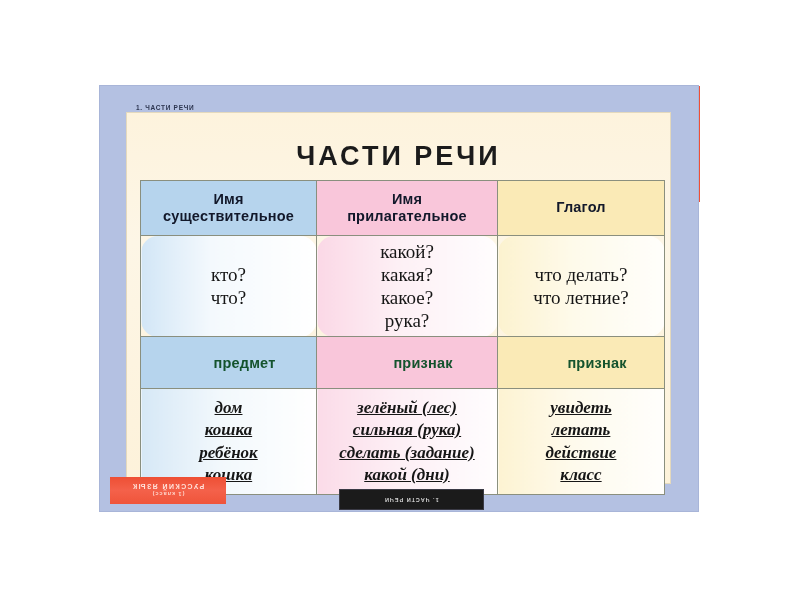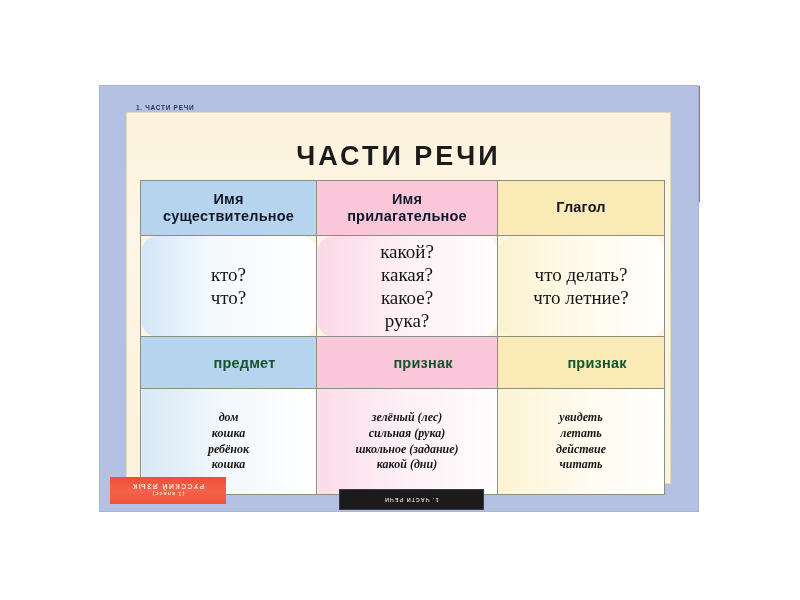--- a/index.html
+++ b/index.html
@@ -207,23 +207,24 @@
   .m1 { background: #b6d4ed; }
   .m2 { background: #f9c6da; }
   .m3 { background: #faeab6; }
 
   
   .r-e td {
     height: 105px;
     font-family: "Liberation Serif", serif;
     font-style: italic;
     font-weight: bold;
-    font-size: 12px;
+    font-size: 17px;
     color: #161616;
     line-height: 1.32;
+    text-decoration: underline;
   }
   .e1 { background: linear-gradient(90deg,#d6e8f6 0%, #f2f8fc 45%, #ffffff 100%); }
   .e2 { background: linear-gradient(90deg,#fbdbe8 0%, #fdeff5 45%, #fffdfe 100%); margin-left: 14px; }
   .e3 { background: linear-gradient(90deg,#fdf3d2 0%, #fefaec 45%, #fffefc 100%); }
 
   .lines > div { white-space: nowrap; }
 </style>
 </head>
 <body>
 
@@ -299,30 +300,30 @@
               <div>дом</div>
               <div>кошка</div>
               <div>ребёнок</div>
               <div>кошка</div>
             </div>
           </td>
           <td class="c2 e2">
             <div class="lines">
               <div>зелёный (лес)</div>
               <div>сильная (рука)</div>
-              <div>школьное (задание)</div>
+              <div>сделать (задание)</div>
               <div>какой (дни)</div>
             </div>
           </td>
           <td class="c3 e3">
             <div class="lines">
               <div>увидеть</div>
               <div>летать</div>
               <div>действие</div>
-              <div>читать</div>
+              <div>класс</div>
             </div>
           </td>
         </tr>
       </tbody>
         </table>
 
     </div>
   </div>
 
   <div class="corner-caption">1. ЧАСТИ РЕЧИ</div>

